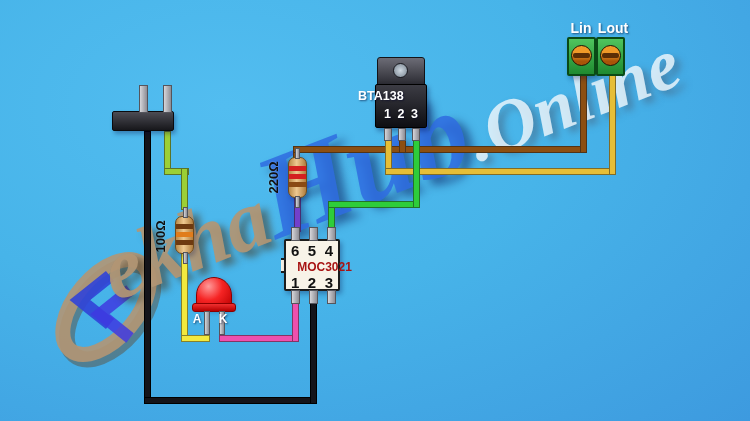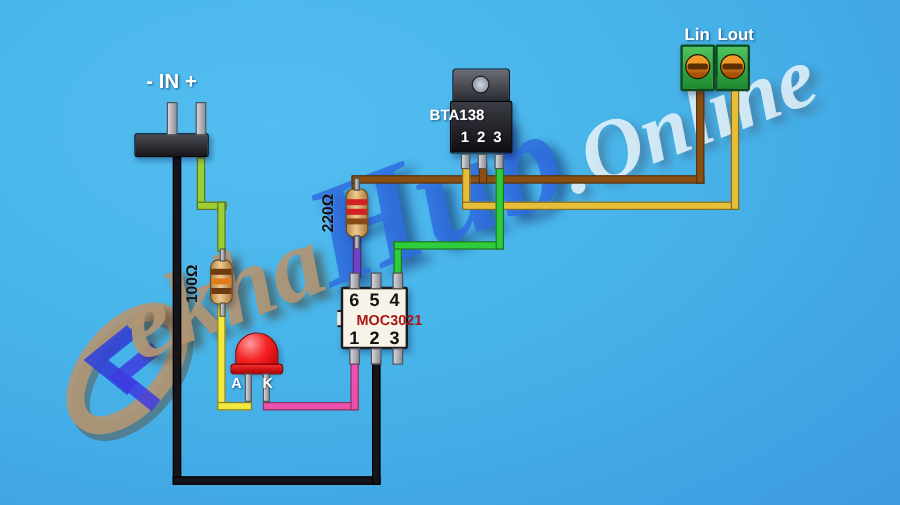--- a/index.html
+++ b/index.html
@@ -76,21 +76,20 @@
 
   <div class="wire w-brown z2" style="left:293px;top:147px;width:7px;height:13px;"></div>
   <div class="wire w-brown z2" style="left:293px;top:146px;width:294px;height:7px;"></div>
   <div class="wire w-brown z2" style="left:399px;top:136px;width:7px;height:17px;"></div>
   <div class="wire w-brown z2" style="left:580px;top:74px;width:7px;height:79px;"></div>
 
   <div class="wire w-gold z2" style="left:385px;top:136px;width:7px;height:39px;"></div>
   <div class="wire w-gold z2" style="left:385px;top:168px;width:231px;height:7px;"></div>
   <div class="wire w-gold z2" style="left:609px;top:74px;width:7px;height:101px;"></div>
 
-  <div class="lbl" style="left:108px;top:58px;width:70px;font-size:17px;">- IN +</div>
   <div class="pin" style="left:139px;top:85px;width:9px;height:28px;"></div>
   <div class="pin" style="left:163px;top:85px;width:9px;height:28px;"></div>
   <div class="cmp" style="left:112px;top:111px;width:62px;height:20px;background:linear-gradient(#4c4c54,#17171b);
               border:1px solid #0b0b0e;border-radius:2px;box-shadow:2px 3px 4px rgba(0,0,60,.3);"></div>
 
   <div class="pin" style="left:183px;top:207px;width:5px;height:11px;"></div>
   <div class="pin" style="left:183px;top:252px;width:5px;height:12px;"></div>
   <div class="cmp" style="left:175px;top:216px;width:19px;height:38px;border-radius:7px;
               background:linear-gradient(90deg,#b98a48,#eec890 45%,#b07c3c);border:1px solid #6e4a1c;
               box-shadow:2px 3px 4px rgba(0,0,60,.25);">

